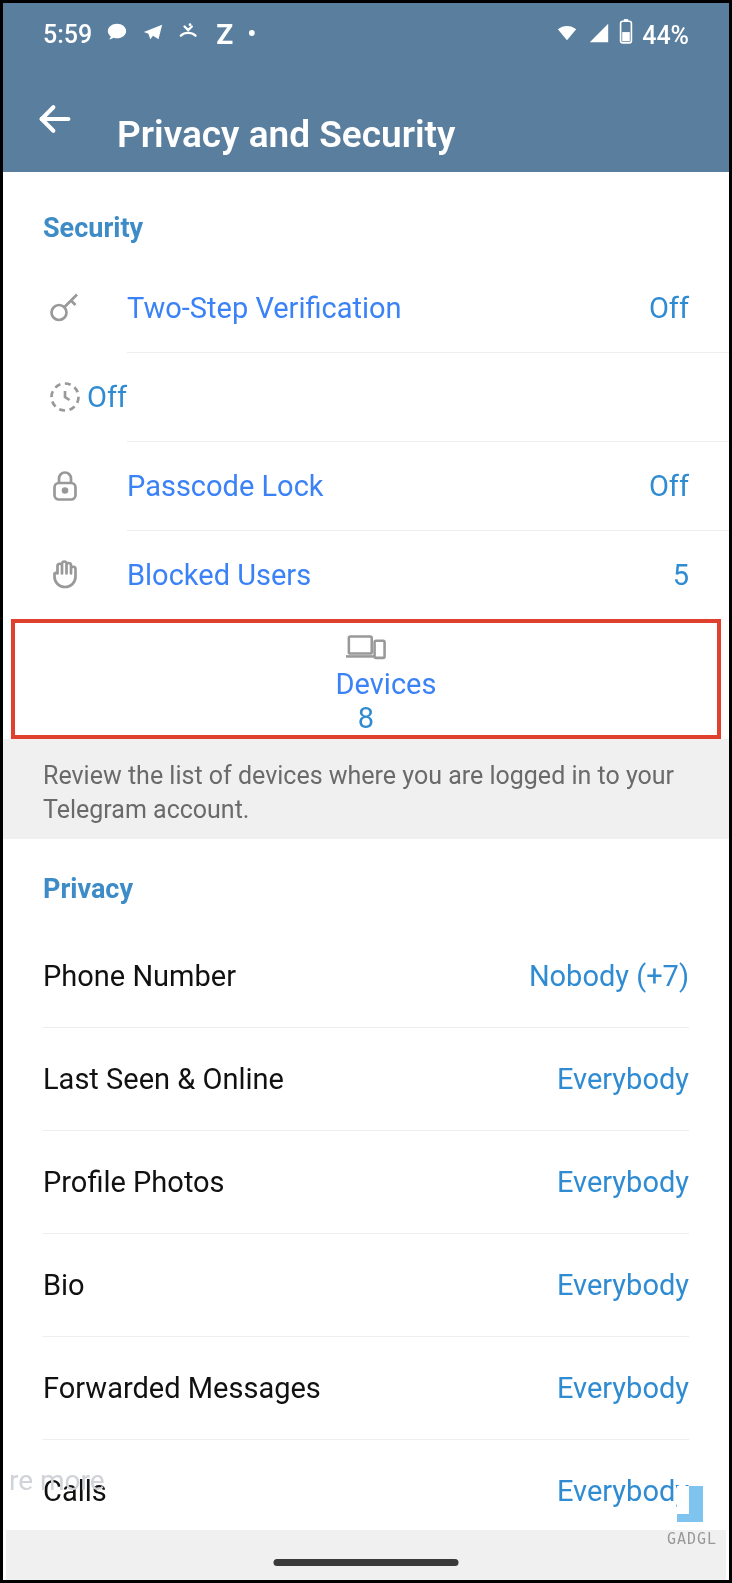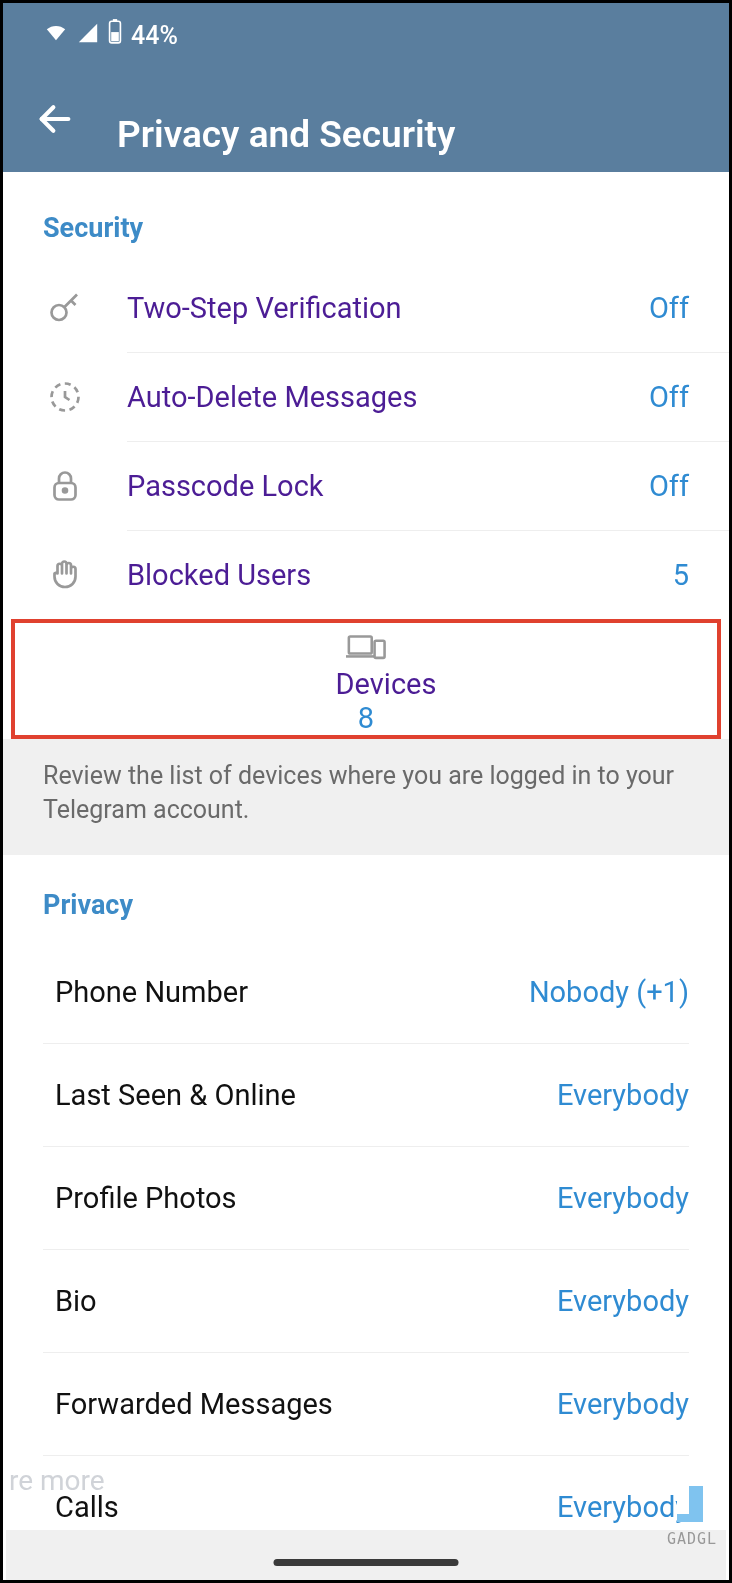--- a/index.html
+++ b/index.html
@@ -54,55 +54,54 @@
     height: 44px;
     display: flex;
     align-items: center;
     justify-content: center;
     color: #8f8f8f;
     flex-shrink: 0;
   }
   .sec-label {
     flex: 1;
     margin-left: 40px;
-    color: #4c1d95;
+    color: #3b82f6;
     font-size: 29px;
   }
   .sec-value {
     color: #2f8bd2;
     font-size: 29px;
   }
   .sec-divider {
     margin-left: 124px;
     height: 1px;
     background: #eee;
   }
   .highlight {
     border: 4px solid #e0412f;
     margin: 0 8px;
   }
   .footer-note {
     background: #f0f0f0;
     color: #6a6a6a;
     font-size: 25px;
     line-height: 1.35;
-    padding: 20px 40px 28px 40px;
+    padding: 20px 40px 12px 40px;
   }
   .privacy-row {
     display: flex;
     align-items: center;
     min-height: 102px;
     padding: 0 40px;
     cursor: pointer;
   }
   .privacy-label {
     flex: 1;
     color: #111;
     font-size: 29px;
-    margin-left: 12px;
   }
   .privacy-value {
     color: #2f8bd2;
     font-size: 29px;
   }
   .privacy-divider {
     margin: 0 40px;
     height: 1px;
     background: #eee;
   }
@@ -141,20 +140,41 @@
     left: 3px;
     right: 3px;
     height: 50px;
     background: #f0f0f0;
   }
 </style>
 </head>
 <body>
 
 <div class="status-bar">
+  <div class="status-left">
+    <span>5:59</span>
+    <span>
+      <svg width="22" height="22" viewBox="0 0 24 24" fill="#fff">
+          <path d="M12 3C6.5 3 2 6.6 2 11c0 2.3 1.2 4.4 3.2 5.8-.2 1-.8 2.3-1.7 3.2 1.7-.1 3.6-.8 4.9-1.7 1.1.4 2.3.6 3.6.6 5.5 0 10-3.6 10-8S17.5 3 12 3z"></path>
+        </svg>
+    </span>
+    <span>
+      <svg width="22" height="22" viewBox="0 0 24 24" fill="#fff">
+          <path d="M2 12l5 2 2 6 3-4 6 4L22 4 2 12z"></path>
+        </svg>
+    </span>
+    <span>
+      <svg width="24" height="22" viewBox="0 0 24 24" fill="none" stroke="#fff" stroke-width="2.5">
+          <path d="M6 6l4 4 4-4M2 16c2-2 5-3 8-3s6 1 8 3" stroke-linecap="round"></path>
+          <circle cx="12" cy="4" r="1.5" fill="#fff" stroke="none"></circle>
+        </svg>
+    </span>
+    <span style="font-size:28px;font-weight:700;">Z</span>
+    <span style="font-size:26px;">•</span>
+  </div>
   <div class="status-right">
     <span>
       <svg width="26" height="22" viewBox="0 0 24 24" fill="#fff">
           <path d="M12 20L2 8c5.5-5 14.5-5 20 0L12 20z"></path>
         </svg>
     </span>
     <span>
       <svg width="22" height="22" viewBox="0 0 24 24" fill="#fff">
           <path d="M2 22h20V2L2 22z"></path>
         </svg>
@@ -195,21 +215,20 @@
   </div>
   <div class="sec-divider"></div>
 
   <div class="sec-row">
     <div class="sec-icon">
       <svg width="36" height="36" viewBox="0 0 24 24" fill="none" stroke="#999" stroke-width="1.8" stroke-dasharray="4 3">
           <circle cx="12" cy="12" r="9"></circle>
           <path d="M12 8v4l3 2" stroke-dasharray="0"></path>
         </svg>
     </div>
-    <div class="sec-label">Auto-Delete Messages</div>
     <div class="sec-value">Off</div>
   </div>
   <div class="sec-divider"></div>
 
   <div class="sec-row">
     <div class="sec-icon">
       <svg width="36" height="36" viewBox="0 0 24 24" fill="none" stroke="#999" stroke-width="1.8">
           <rect x="5" y="10" width="14" height="11" rx="3"></rect>
           <path d="M8 10V7a4 4 0 018 0v3"></path>
           <circle cx="12" cy="15" r="1.3" fill="#999"></circle>
@@ -245,21 +264,21 @@
   </div>
 </div>
 
 <div class="footer-note">Review the list of devices where you are logged in to your Telegram account.</div>
 
 <div>
   <div class="section-header" style="padding-top:34px;">Privacy</div>
 
   <div class="privacy-row">
     <div class="privacy-label">Phone Number</div>
-    <div class="privacy-value">Nobody (+1)</div>
+    <div class="privacy-value">Nobody (+7)</div>
   </div>
   <div class="privacy-divider"></div>
 
   <div class="privacy-row">
     <div class="privacy-label">Last Seen &amp; Online</div>
     <div class="privacy-value">Everybody</div>
   </div>
   <div class="privacy-divider"></div>
 
   <div class="privacy-row">

